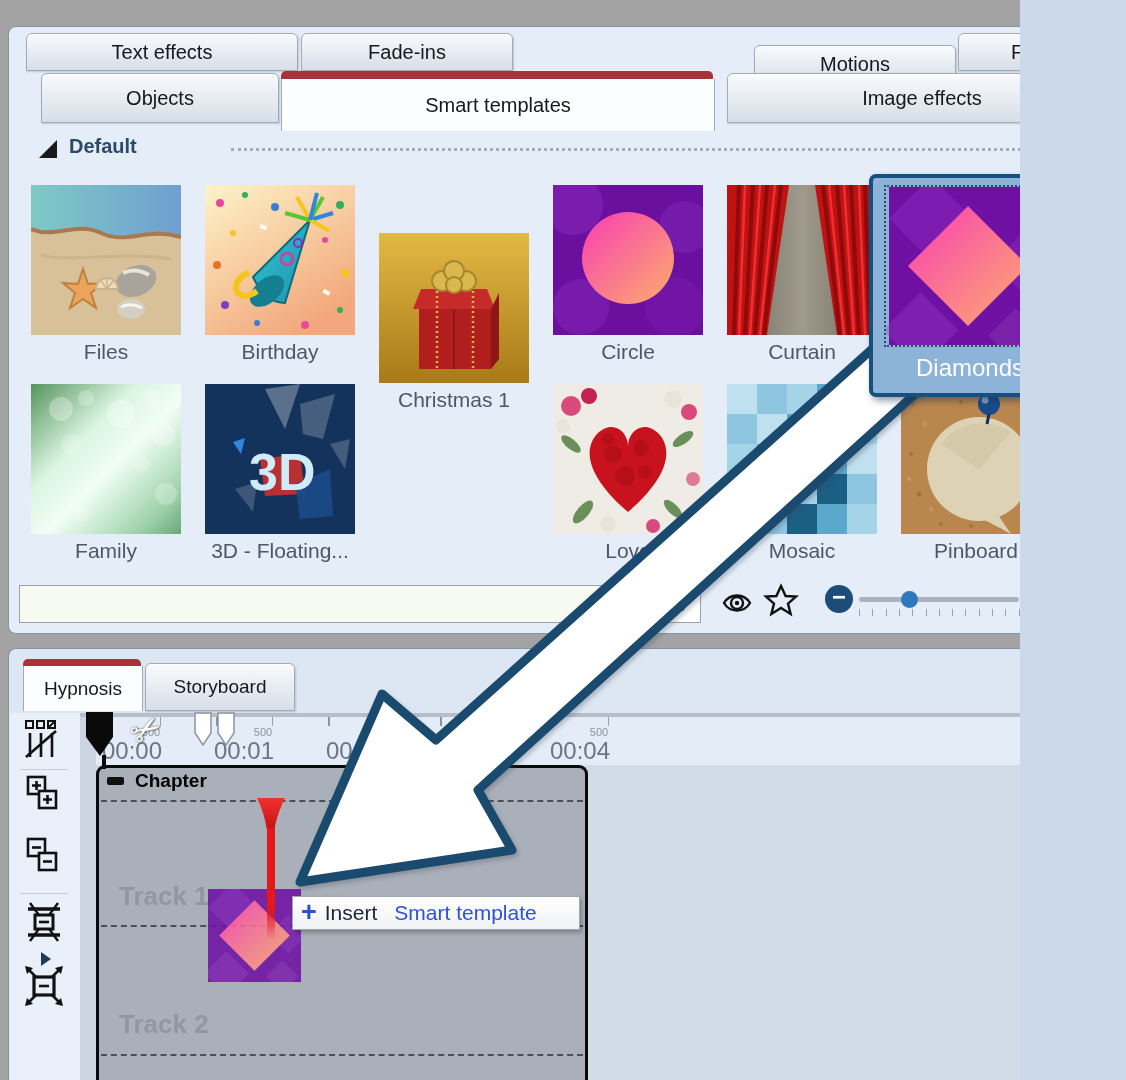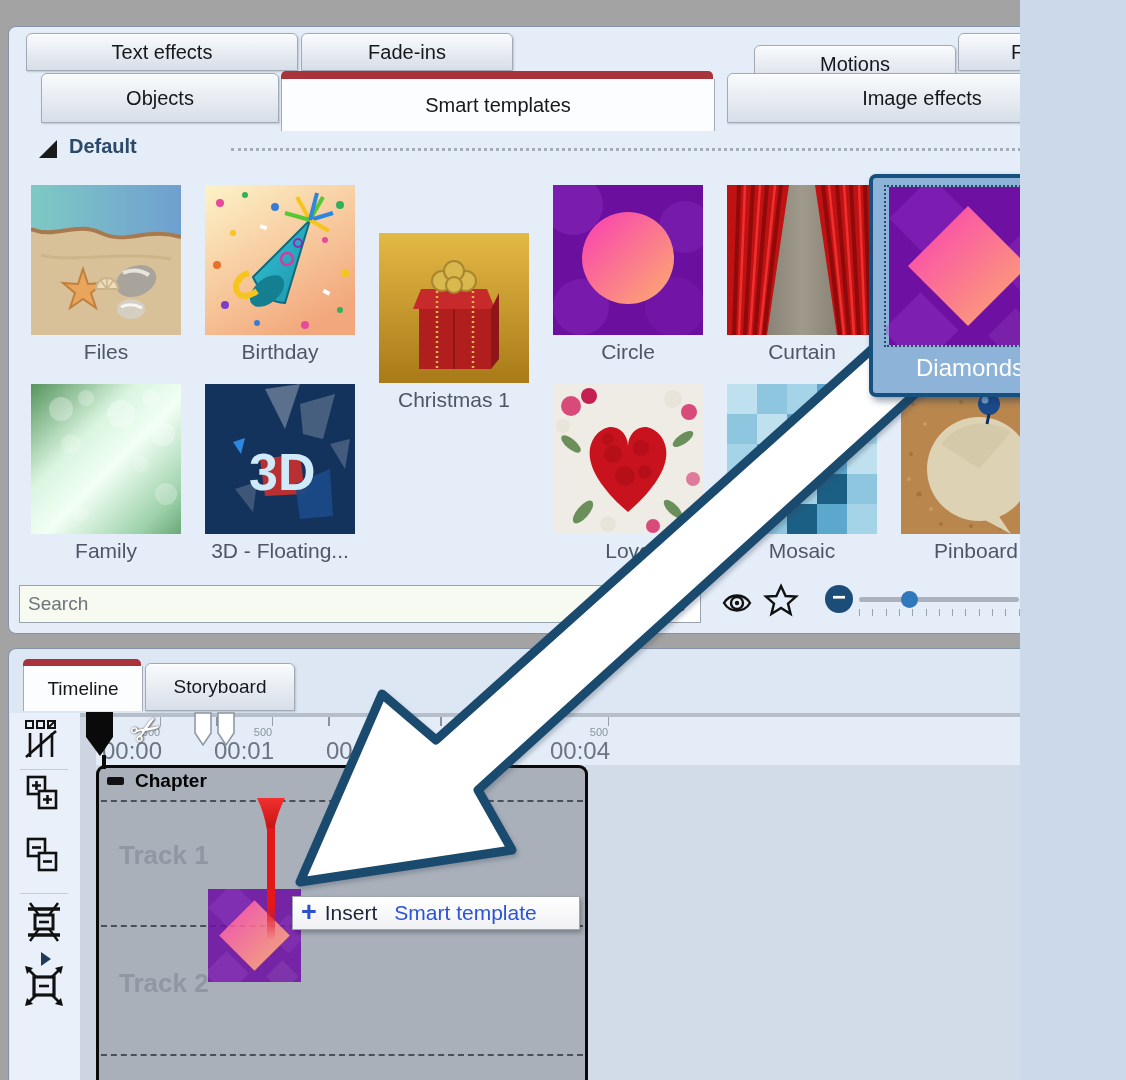--- a/index.html
+++ b/index.html
@@ -44,21 +44,21 @@
   #search-clear{position:absolute;right:0;top:0;width:46px;height:36px;background:#fff;border-left:1px solid #cdd3d9;
       display:flex;align-items:center;justify-content:center;font-size:26px;font-weight:300;color:#111;cursor:default;}
   .circlebtn{position:absolute;width:28px;height:28px;border-radius:50%;background:#1c4d78;color:#fff;
       display:flex;align-items:center;justify-content:center;font-size:24px;line-height:24px;font-weight:bold;}
   
   .rtime{position:absolute;font-size:24px;color:#6b7584;}
   .rhalf{position:absolute;font-size:11px;color:#8a94a0;}
   #chapter-box{position:absolute;left:87px;top:116px;width:492px;height:316px;background:#a9b0ba;
       border:3px solid #0a0a0a;border-bottom:none;border-radius:9px 9px 0 0;box-sizing:border-box;}
   .dashline{position:absolute;left:2px;right:2px;border-top:2px dashed #4a505a;height:0;}
-  .track-label{position:absolute;font-size:26px;font-weight:bold;color:#9096a2;}
+  .track-label{position:absolute;font-size:26px;font-weight:bold;color:#9096a2;margin-top:41px;}
   #tooltip{position:absolute;left:283px;top:247px;width:288px;height:34px;background:linear-gradient(#ffffff,#f0f1f3);
       border:1px solid #a0a6ad;box-shadow:2px 3px 4px rgba(0,0,0,.25);display:flex;align-items:center;z-index:45;box-sizing:border-box;}
   #tooltip .plus{color:#2b52cc;font-size:27px;font-weight:bold;margin:0 8px 2px 8px;}
   #tooltip .verb{color:#1d2438;font-size:21px;margin-right:17px;}
   #tooltip .obj{color:#2b52db;font-size:21px;}
   .toolicon{position:absolute;}
   .sep{position:absolute;height:1px;background:#c3ccd6;}
   #scissors{position:absolute;left:122px;top:60px;font-size:36px;color:#fff;transform:rotate(-32deg);
       text-shadow:0 0 2px #777,1px 1px 2px #555;z-index:5;}
 </style>
@@ -394,21 +394,20 @@
     <div class="abs" style="left:1075px;top:107px;">
         <div class="tri-up"></div>
       </div>
     <div class="sb-lane" style="left:1075px;top:126px;width:15px;height:390px;"></div>
     <div class="sb-thumb" style="left:1075px;top:129px;width:15px;height:150px;"></div>
     <div class="abs" style="left:1075px;top:517px;">
         <div class="tri-down"></div>
       </div>
 
     <div id="search-box">
-      <input type="text" placeholder="Search" style="">
       <div id="search-clear">
           <span>✕</span>
         </div>
     </div>
     <svg class="abs" style="left:712px;top:560px;" width="32" height="32">
       <g stroke="#111" stroke-width="2.4" fill="none">
         <path d="M3,16 C9,6 23,6 29,16 C23,26 9,26 3,16 Z"></path>
         <circle cx="16" cy="16" r="6"></circle>
       </g>
         <circle cx="16" cy="16" r="2.2" fill="#111"></circle>
@@ -445,21 +444,21 @@
         <path d="M18,11 L28,21 M28,11 L18,21" stroke-width="2.2"></path>
         <path d="M14,25 L4,37" stroke-width="3.2"></path>
       </g>
     </svg>
   </div>
 
   <div id="bottom-panel" class="panel">
 
     <div class="redbar" style="left:14px;top:10px;width:118px;height:7px;"></div>
     <div class="tab-active-body small" style="left:14px;top:17px;width:118px;height:45px;font-size:19px;">
-        <span>Timeline</span>
+        <span>Hypnosis</span>
       </div>
     <div class="tab small" style="left:136px;top:14px;width:148px;height:46px;">
         <span>Storyboard</span>
       </div>
 
     <div class="abs" style="left:1px;top:64px;width:70px;height:368px;background:#e9f0f9;">
       <svg class="toolicon" style="left:14px;top:6px;" width="36" height="42">
         <g stroke="#111" stroke-width="2" fill="none">
           <rect x="2" y="2" width="7" height="7"></rect>
             <rect x="13" y="2" width="7" height="7"></rect>

